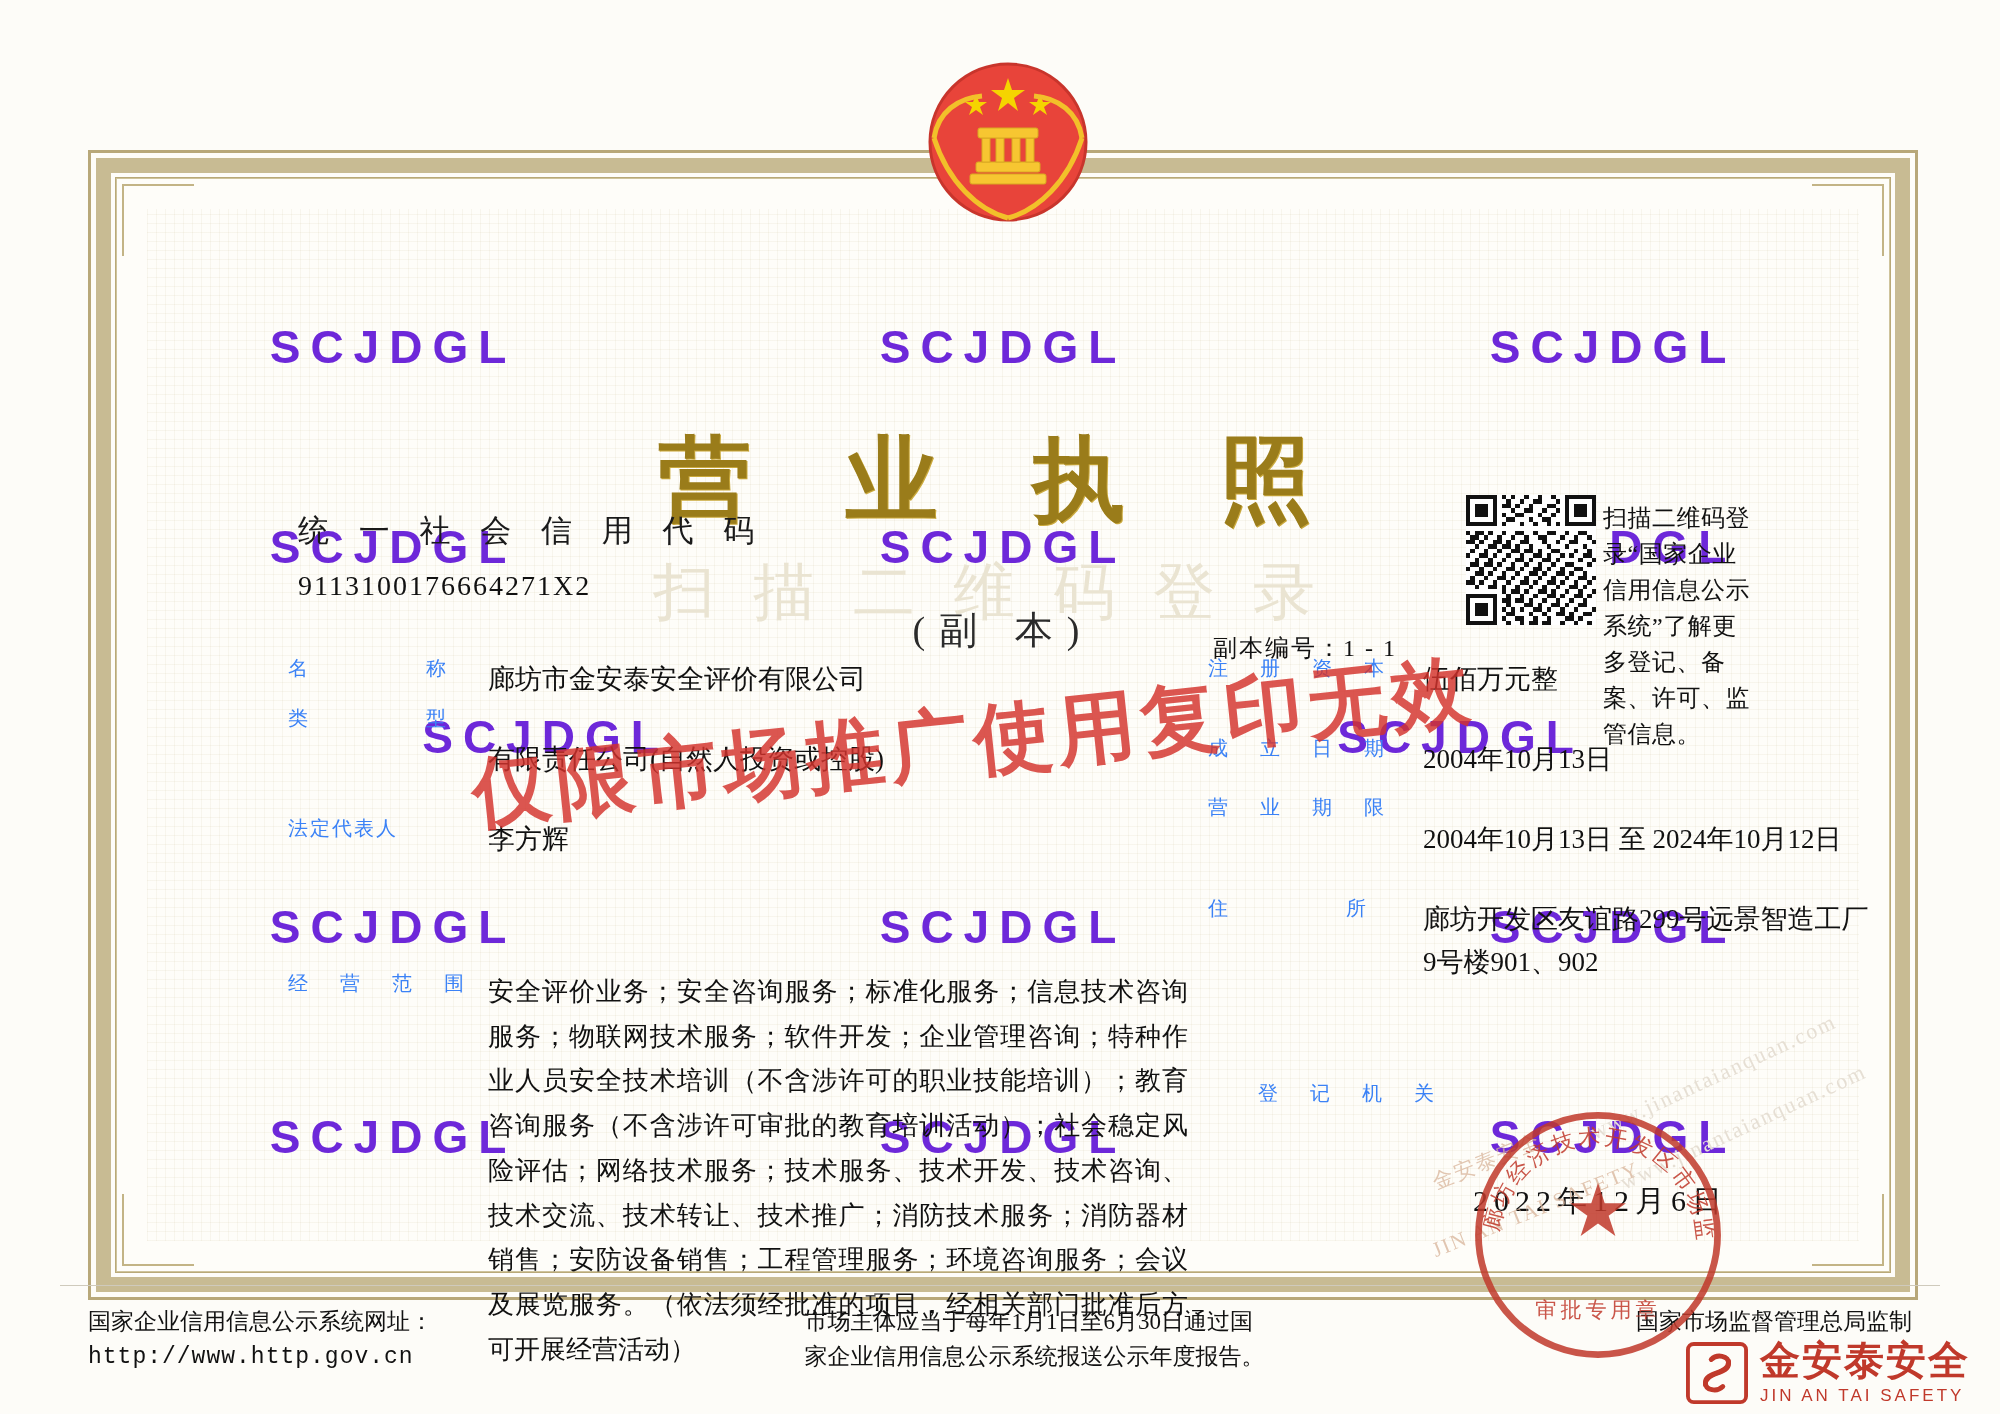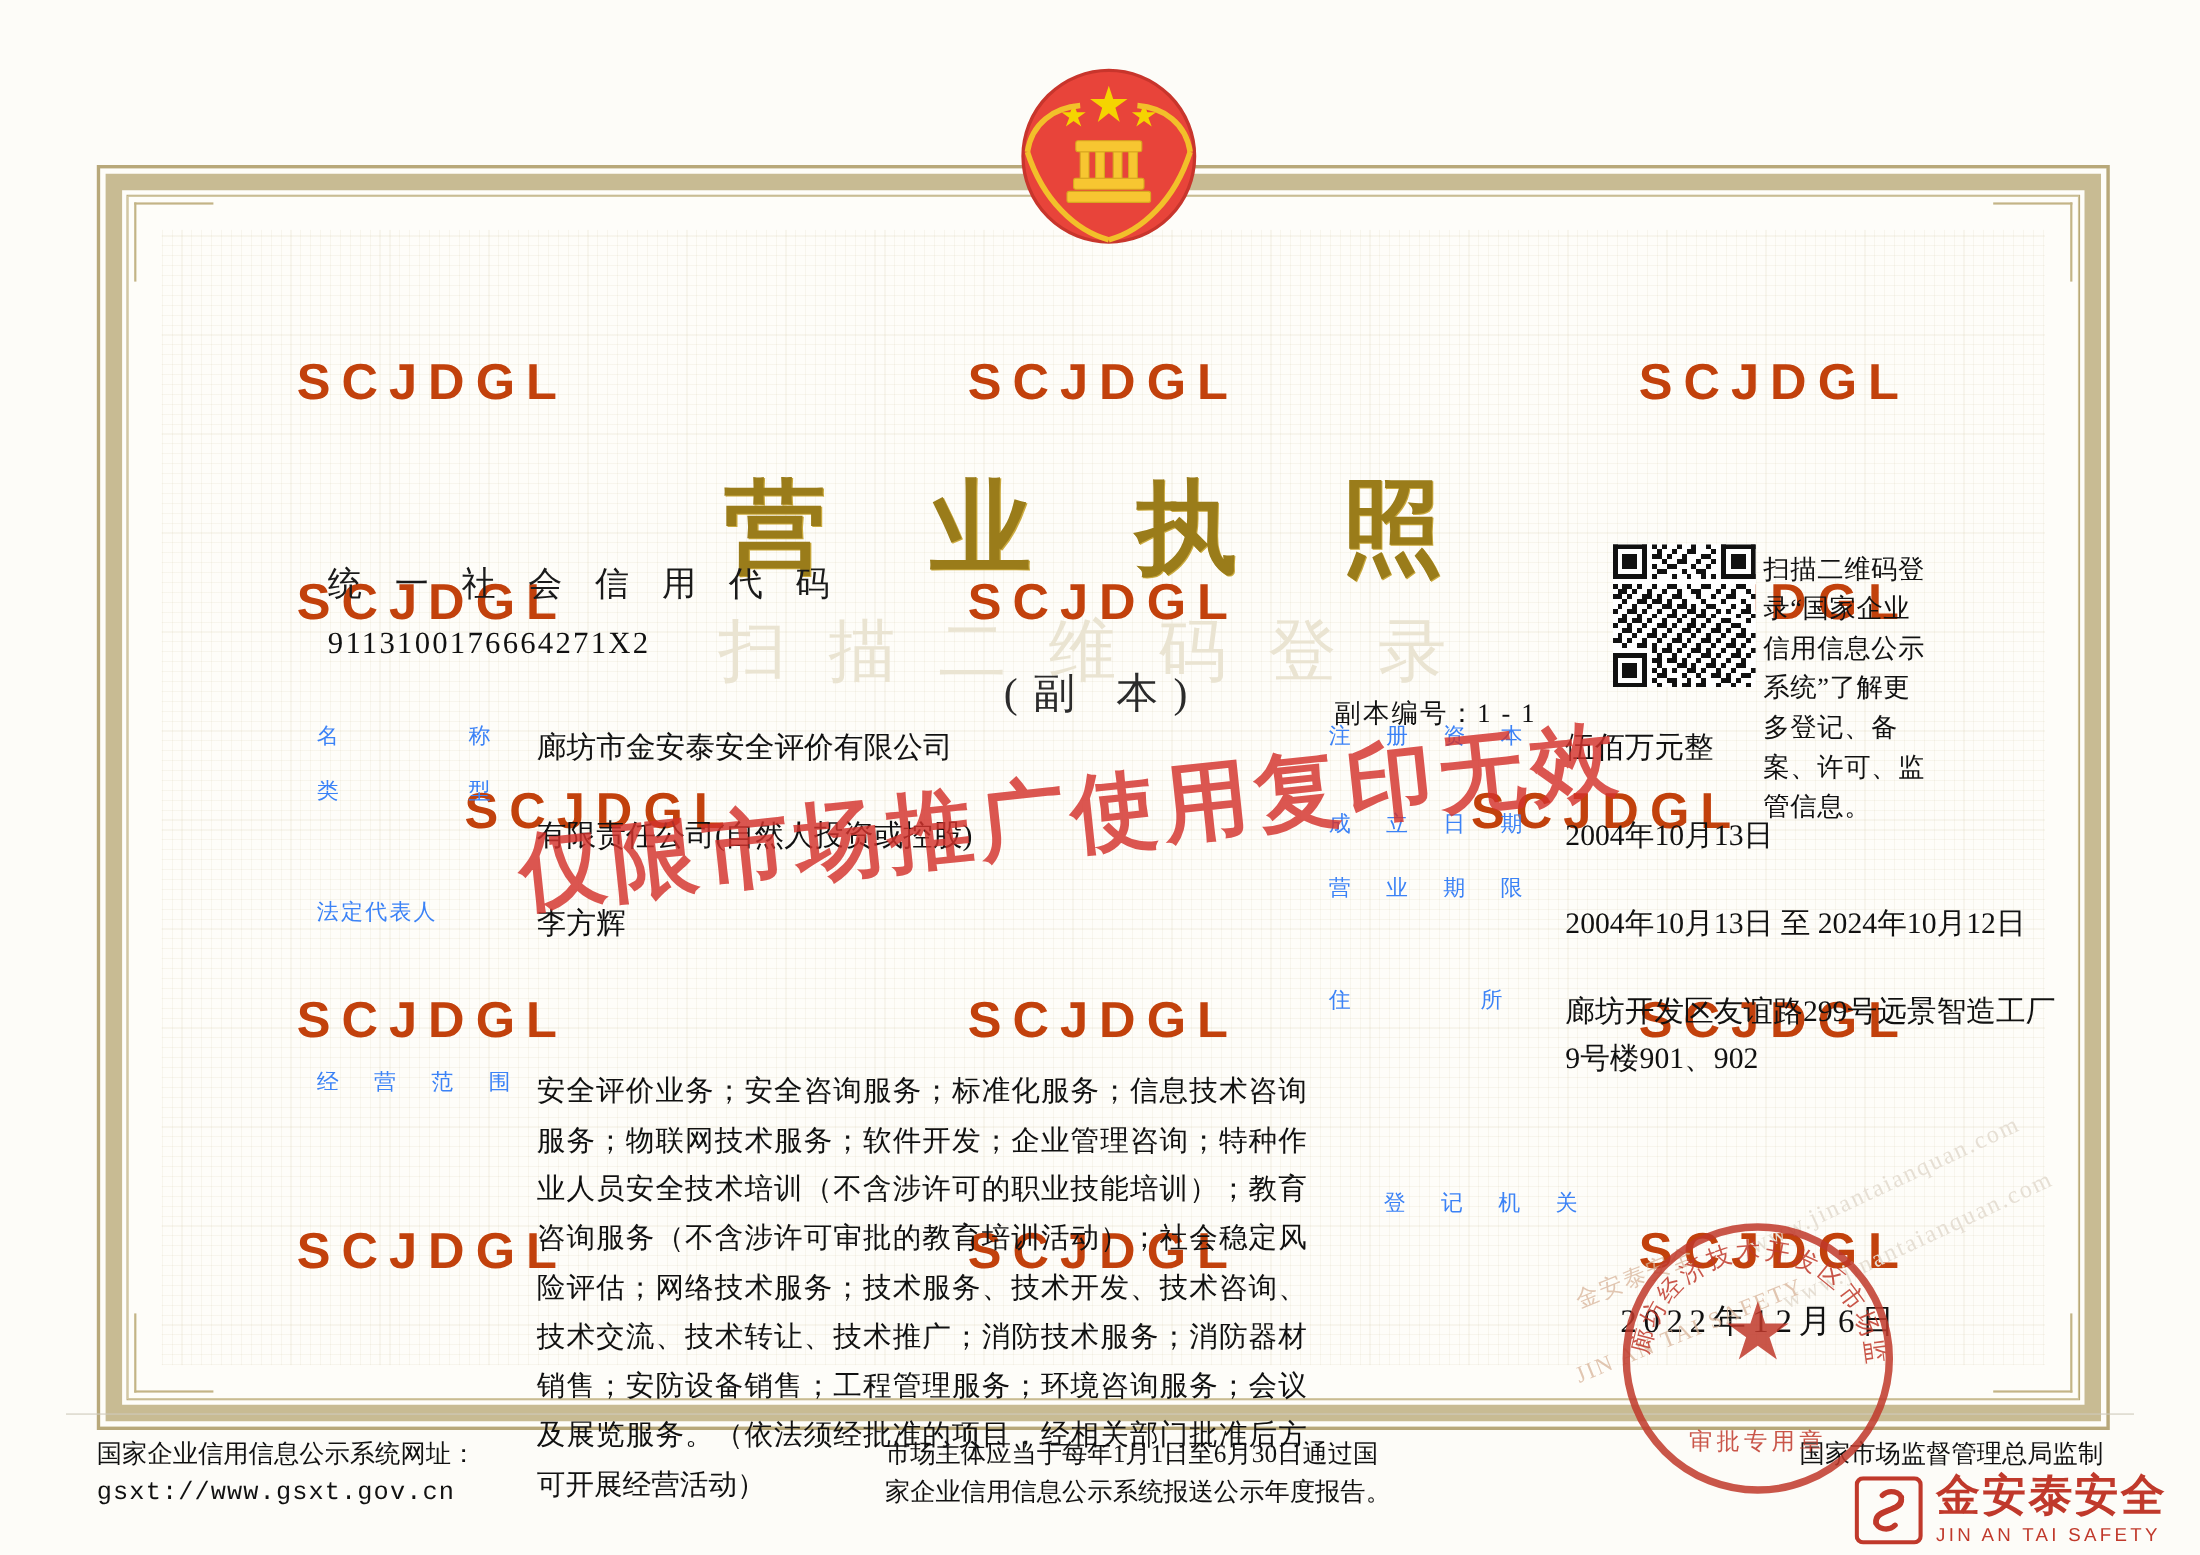--- a/index.html
+++ b/index.html
@@ -43,21 +43,21 @@
   }
   .c-tl{left:34px;top:34px;border-right:none;border-bottom:none;}
   .c-tr{right:34px;top:34px;border-left:none;border-bottom:none;}
   .c-bl{left:34px;bottom:34px;border-right:none;border-top:none;}
   .c-br{right:34px;bottom:34px;border-left:none;border-top:none;}
 
   
   .wm-row{
     position:absolute;left:0;right:0;
     display:flex;justify-content:space-around;
-    color:#c2410c;font-size:46px;letter-spacing:10px;
+    color:#6d28d9;font-size:46px;letter-spacing:10px;
     font-family:"Liberation Sans", sans-serif;
     font-weight:bold;pointer-events:none;user-select:none;
   }
   .wm-chinese{
     position:absolute;left:0;right:0;text-align:center;
     color:#eae4d2;font-size:62px;letter-spacing:38px;
     pointer-events:none;user-select:none;
   }
   
   .emblem{
@@ -517,21 +517,21 @@
   </div>
 
 </div>
 
 <div class="overlay-red">仅限市场推广使用复印无效</div>
 
 <div class="footer-sep"></div>
 <div class="footer">
   <div class="col">
     <div>国家企业信用信息公示系统网址：</div>
-    <div class="mono">gsxt://www.gsxt.gov.cn</div>
+    <div class="mono">http://www.http.gov.cn</div>
   </div>
   <div class="col">
     <div>市场主体应当于每年1月1日至6月30日通过国</div>
     <div>家企业信用信息公示系统报送公示年度报告。</div>
   </div>
   <div class="col">
     <div>国家市场监督管理总局监制</div>
   </div>
 </div>
 

